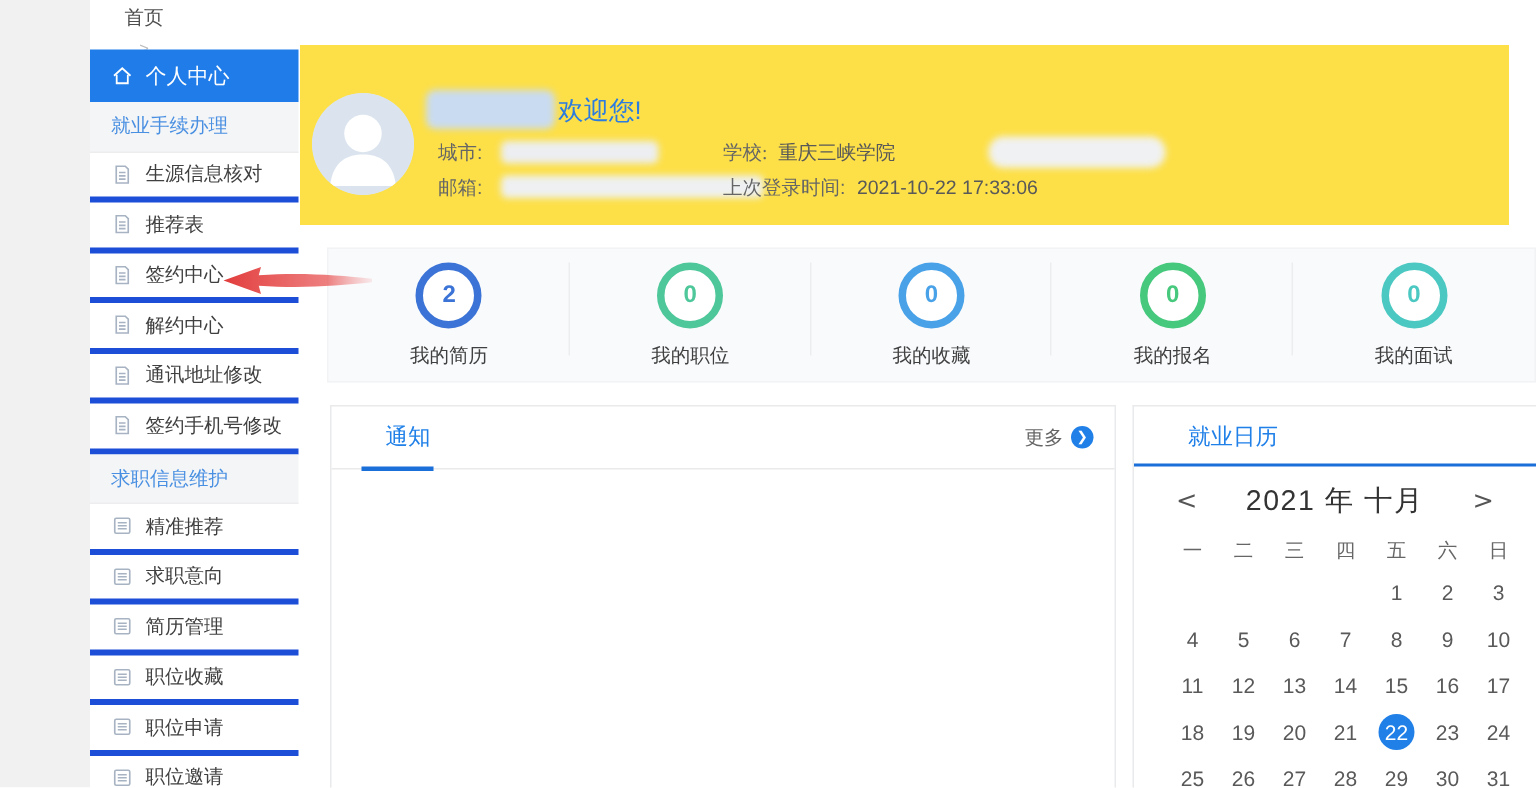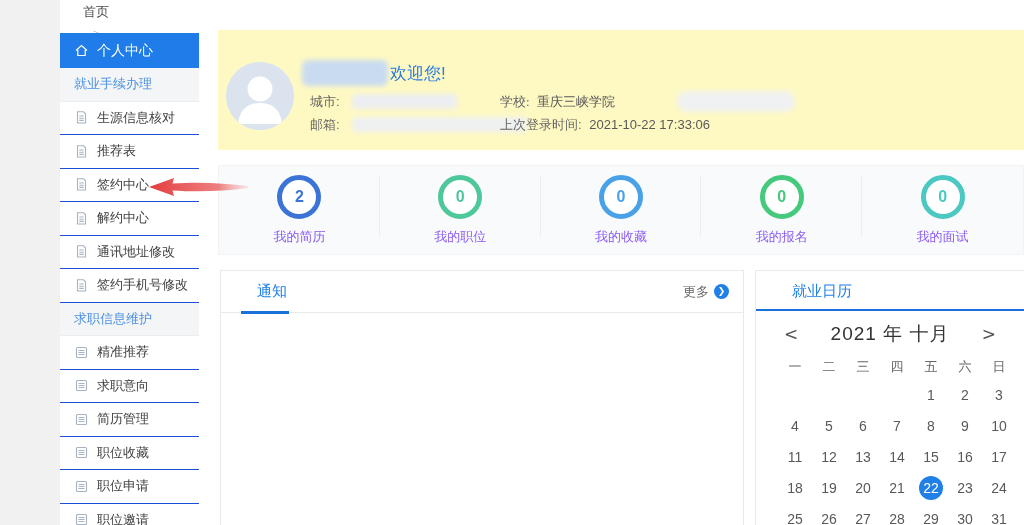--- a/index.html
+++ b/index.html
@@ -10,28 +10,28 @@
     -webkit-font-smoothing:antialiased;
   }
   .left-strip{position:absolute;left:0;top:0;width:60px;height:525px;background:#f1f1f1;}
   
   .breadcrumb{position:absolute;left:70px;top:3px;font-size:13px;color:#999;display:flex;gap:6px;align-items:center;flex-direction:column;}
   .breadcrumb .bc-home{color:#4d4d4d;cursor:pointer;}
   .breadcrumb .bc-sep{color:#bbb;font-size:11px;}
   
   .sidebar{position:absolute;left:60px;top:33px;width:139px;background:#fff;}
   .side-item{height:33.5px;box-sizing:border-box;display:flex;align-items:center;padding-left:14px;
-    border-bottom:1px solid #1d4ed8;font-size:13px;color:#404040;cursor:pointer;}
+    border-bottom:4px solid #1d4ed8;font-size:13px;color:#404040;cursor:pointer;}
   .side-item.active{height:35px;color:#fff;font-size:14px;border-bottom:none;}
   .side-section{height:33.5px;box-sizing:border-box;display:flex;align-items:center;padding-left:14px;
     background:#f4f5f6;border-bottom:1px solid #ededef;font-size:13px;color:#4a90e2;}
   .icn{display:inline-flex;width:15px;height:15px;margin-right:8px;flex:0 0 auto;}
   .icn svg{width:15px;height:15px;}
   
-  .welcome-card{position:absolute;left:218px;top:30px;width:806px;height:120px;background:#fef9c3;}
+  .welcome-card{position:absolute;left:200px;top:30px;width:806px;height:120px;background:#fde047;}
   .avatar{position:absolute;left:8px;top:32px;width:68px;height:68px;border-radius:50%;background:#dde6ee;overflow:hidden;}
   .avatar svg{width:68px;height:68px;display:block;}
   .blur-chip{position:absolute;border-radius:6px;filter:blur(2.5px);}
   .blur-name{left:84px;top:30px;width:86px;height:26px;background:#c9dbf1;}
   .blur-city{left:134px;top:64px;width:105px;height:15px;background:#eceef1;border-radius:4px;}
   .blur-email{left:134px;top:87px;width:175px;height:15px;background:#eef0f2;border-radius:4px;}
   .blur-right{left:459px;top:61px;width:118px;height:21px;background:#f0f1f2;border-radius:10px;}
   .welcome-text{position:absolute;left:172px;top:31px;font-size:17px;line-height:26px;color:#2b7be0;font-weight:500;}
   .info-line{position:absolute;font-size:13px;color:#666;white-space:nowrap;}
   .il-city{left:92px;top:63px;}
@@ -39,21 +39,21 @@
   .il-school{left:282px;top:63px;font-family:Liberation Serif, serif;}
   .il-login{left:282px;top:86px;}
   .info-line .val{color:#595959;margin-left:4px;}
   
   .stats-card{position:absolute;left:218px;top:165px;width:806px;height:90px;background:#f9fafc;
     border:1px solid #f2f3f5;box-sizing:border-box;display:flex;align-items:center;}
   .stat{flex:1;text-align:center;position:relative;cursor:pointer;}
   .stat:not(:last-child)::after{content:'';position:absolute;right:0;top:0;width:1px;height:62px;background:#ebedef;}
   .stat-circle{width:34px;height:34px;border:5px solid #888;border-radius:50%;margin:0 auto;
     display:flex;align-items:center;justify-content:center;font-size:16px;font-weight:bold;background:#fff;}
-  .stat-label{margin-top:9px;font-size:13px;color:#8b5cf6;}
+  .stat-label{margin-top:9px;font-size:13px;color:#404040;}
   
   .notice-card{position:absolute;left:220px;top:270px;width:524px;height:280px;background:#fff;
     border:1px solid #e9eaec;box-sizing:border-box;}
   .panel-header{position:relative;height:41px;border-bottom:1px solid #e9eaec;display:flex;align-items:center;}
   .panel-title{margin-left:36px;font-size:15px;color:#2080e8;cursor:pointer;}
   .notice-underline{position:absolute;left:20px;bottom:-2px;width:48px;height:3px;background:#1a6fd8;}
   .more-link{position:absolute;right:14px;top:0;height:41px;display:flex;align-items:center;gap:5px;cursor:pointer;}
   .more-text{font-size:13px;color:#666;}
   .more-circle{width:15px;height:15px;border-radius:50%;background:#2080e8;color:#fff;display:flex;
     align-items:center;justify-content:center;font-size:9px;line-height:1;}

